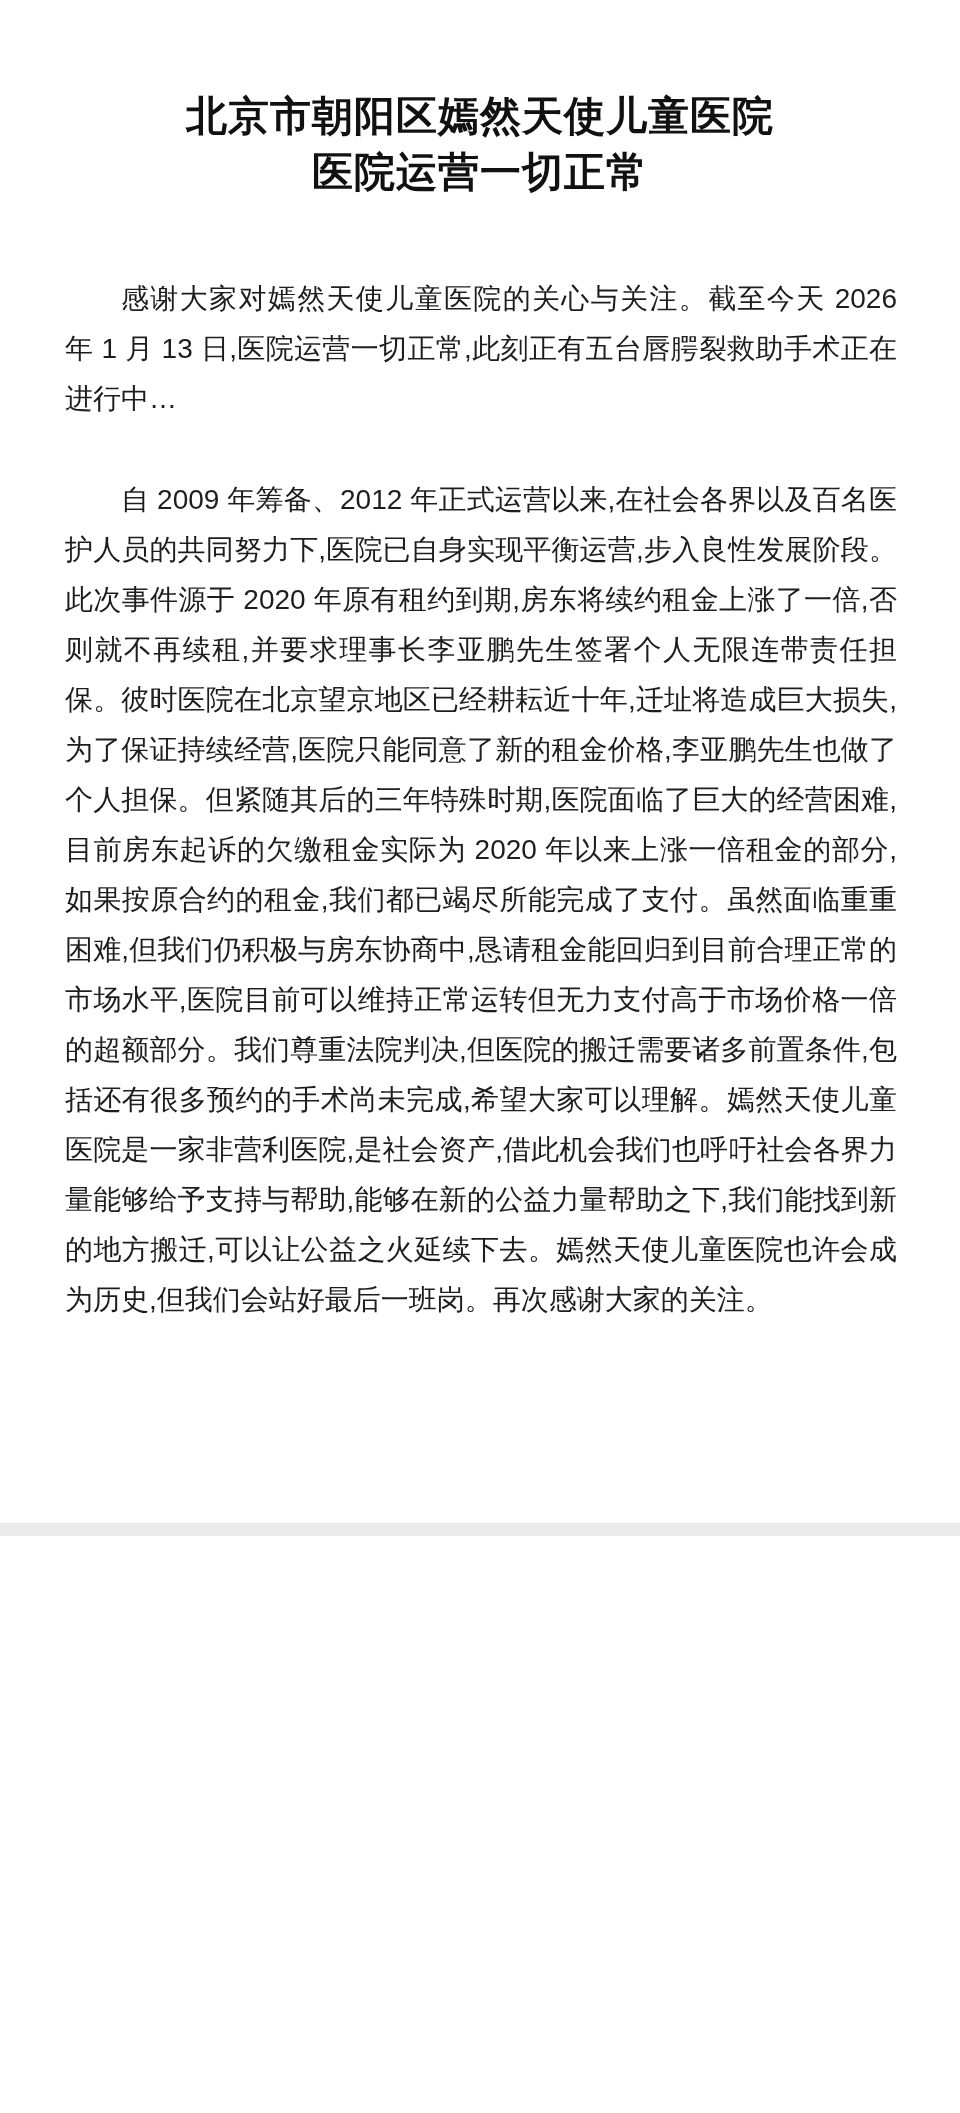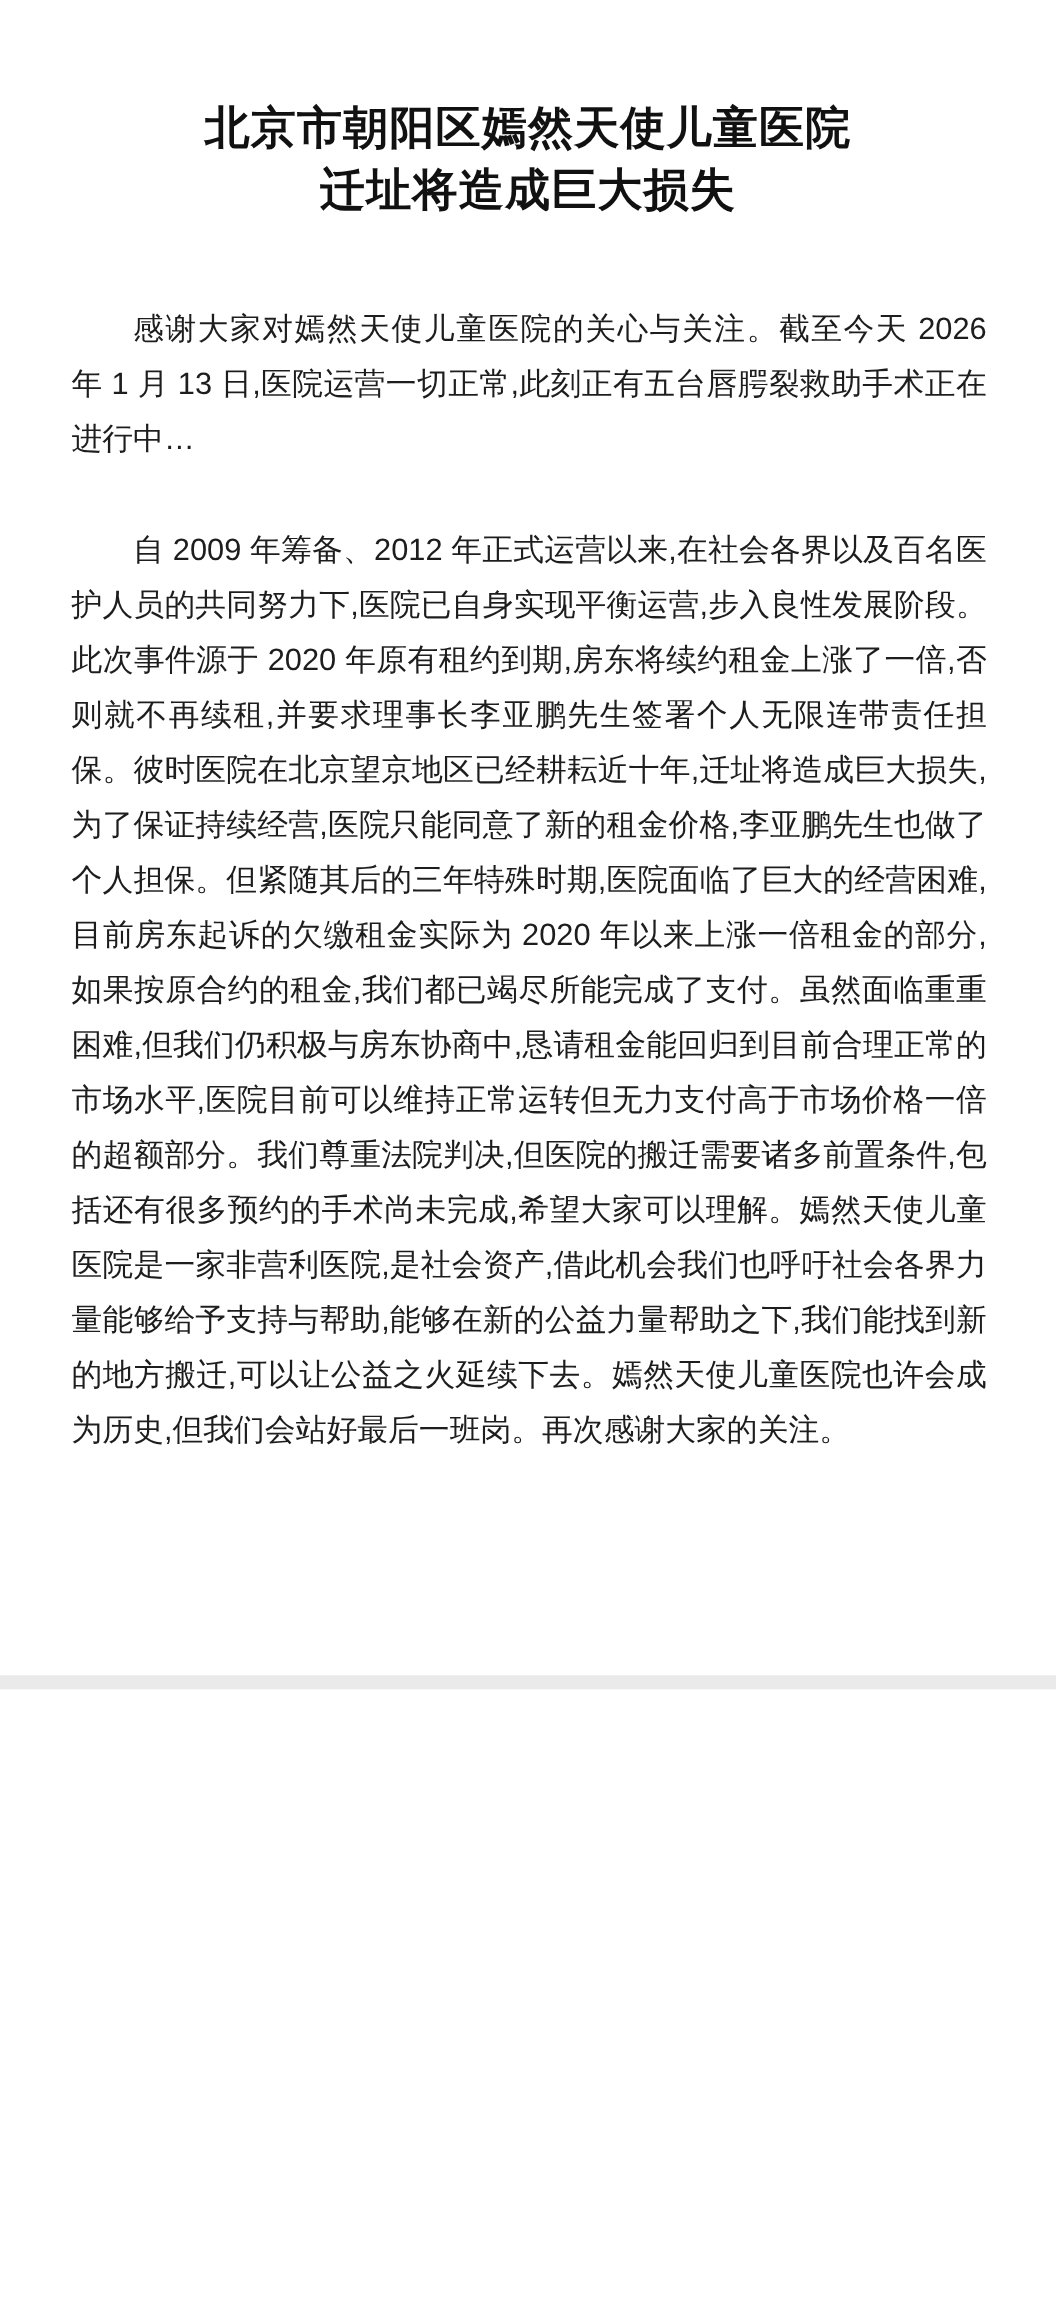--- a/index.html
+++ b/index.html
@@ -84,21 +84,21 @@
     z-index:4;
   }
 </style>
 </head>
 <body>
 
 <div class="page">
 
   <h1 class="title">
     <span class="title-line">北京市朝阳区嫣然天使儿童医院</span>
-    <span class="title-line">迁址将造成巨大损失</span>
+    <span class="title-line">医院运营一切正常</span>
   </h1>
 
   <div class="body-text">
     <p>感谢大家对嫣然天使儿童医院的关心与关注。截至今天 2026 年 1 月 13 日,医院运营一切正常,此刻正有五台唇腭裂救助手术正在进行中…</p>
     <p>自 2009 年筹备、2012 年正式运营以来,在社会各界以及百名医护人员的共同努力下,医院已自身实现平衡运营,步入良性发展阶段。此次事件源于 2020 年原有租约到期,房东将续约租金上涨了一倍,否则就不再续租,并要求理事长李亚鹏先生签署个人无限连带责任担保。彼时医院在北京望京地区已经耕耘近十年,迁址将造成巨大损失,为了保证持续经营,医院只能同意了新的租金价格,李亚鹏先生也做了个人担保。但紧随其后的三年特殊时期,医院面临了巨大的经营困难,目前房东起诉的欠缴租金实际为 2020 年以来上涨一倍租金的部分,如果按原合约的租金,我们都已竭尽所能完成了支付。虽然面临重重困难,但我们仍积极与房东协商中,恳请租金能回归到目前合理正常的市场水平,医院目前可以维持正常运转但无力支付高于市场价格一倍的超额部分。我们尊重法院判决,但医院的搬迁需要诸多前置条件,包括还有很多预约的手术尚未完成,希望大家可以理解。嫣然天使儿童医院是一家非营利医院,是社会资产,借此机会我们也呼吁社会各界力量能够给予支持与帮助,能够在新的公益力量帮助之下,我们能找到新的地方搬迁,可以让公益之火延续下去。嫣然天使儿童医院也许会成为历史,但我们会站好最后一班岗。再次感谢大家的关注。</p>
   </div>
 
   <div class="stamp">
     <svg viewBox="0 0 300 300" width="286" height="286">
       <defs>

